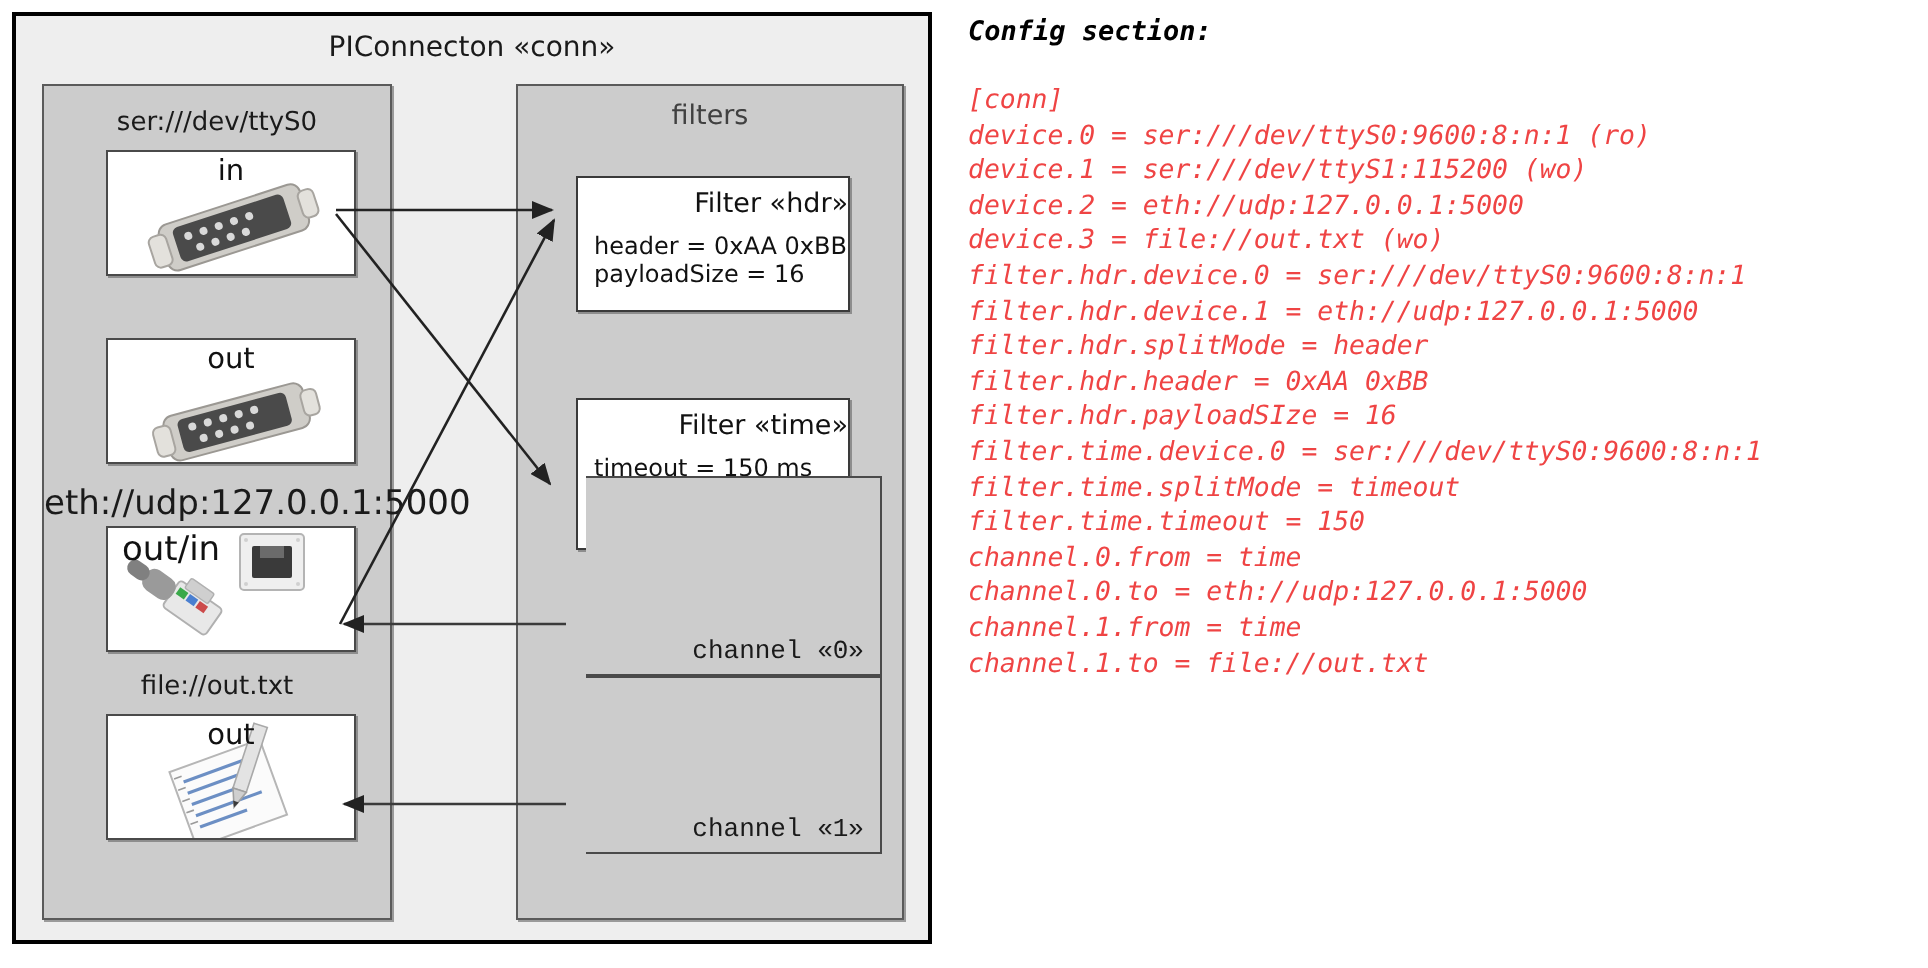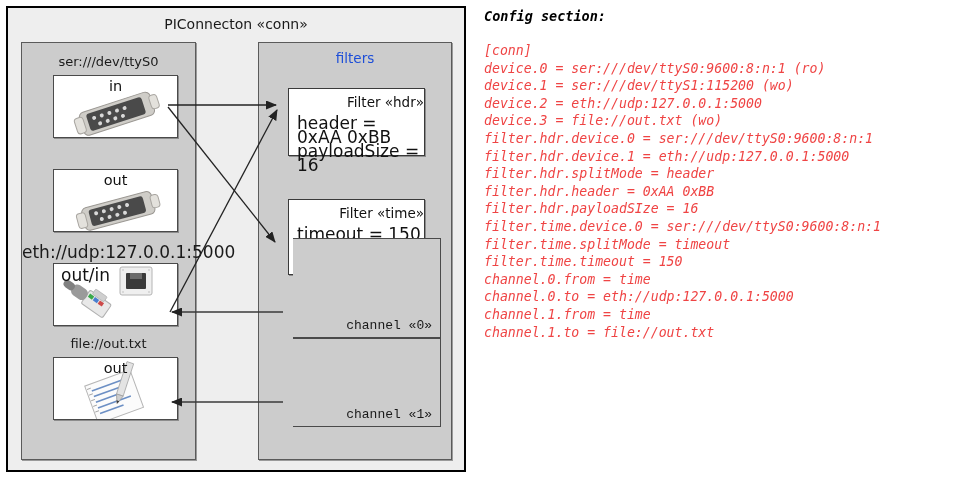--- a/index.html
+++ b/index.html
@@ -30,21 +30,21 @@
     position:absolute;
     background:#cccccc;
     border:1px solid #5a5a5a;
     box-sizing:border-box;
     box-shadow:1px 1px 0 #9a9a9a;
   }
   .panel-devices{left:13px;top:34px;width:175px;height:418px;}
   .panel-filters{left:250px;top:34px;width:194px;height:418px;}
   .panel-title{
     position:absolute;left:0;top:7px;width:100%;
-    text-align:center;font-size:13.5px;color:#1d4ed8;
+    text-align:center;font-size:13.5px;color:#404040;
   }
 
   
   .dev-label{
     position:absolute;text-align:center;font-size:13px;color:#1a1a1a;
     white-space:nowrap;
   }
   .dev-box{
     position:absolute;background:#ffffff;
     border:1px solid #4a4a4a;
@@ -63,21 +63,21 @@
     position:absolute;background:#ffffff;
     border:1px solid #3a3a3a;
     box-sizing:border-box;
     box-shadow:1px 1px 0 #8d8d8d;
   }
   .filter-title{
     position:absolute;left:0;top:5px;width:100%;text-align:right;
     font-size:13.5px;color:#111;
   }
   .filter-props{
-    position:absolute;left:8px;top:27px;font-size:17px;color:#111;
+    position:absolute;left:8px;top:27px;font-size:12px;color:#111;
     line-height:14px;
   }
 
   
   .channel-box{
     position:absolute;background:#cccccc;
     border:1px solid #4a4a4a;
     box-sizing:border-box;
     font-family:Liberation Mono, monospace;
   }

